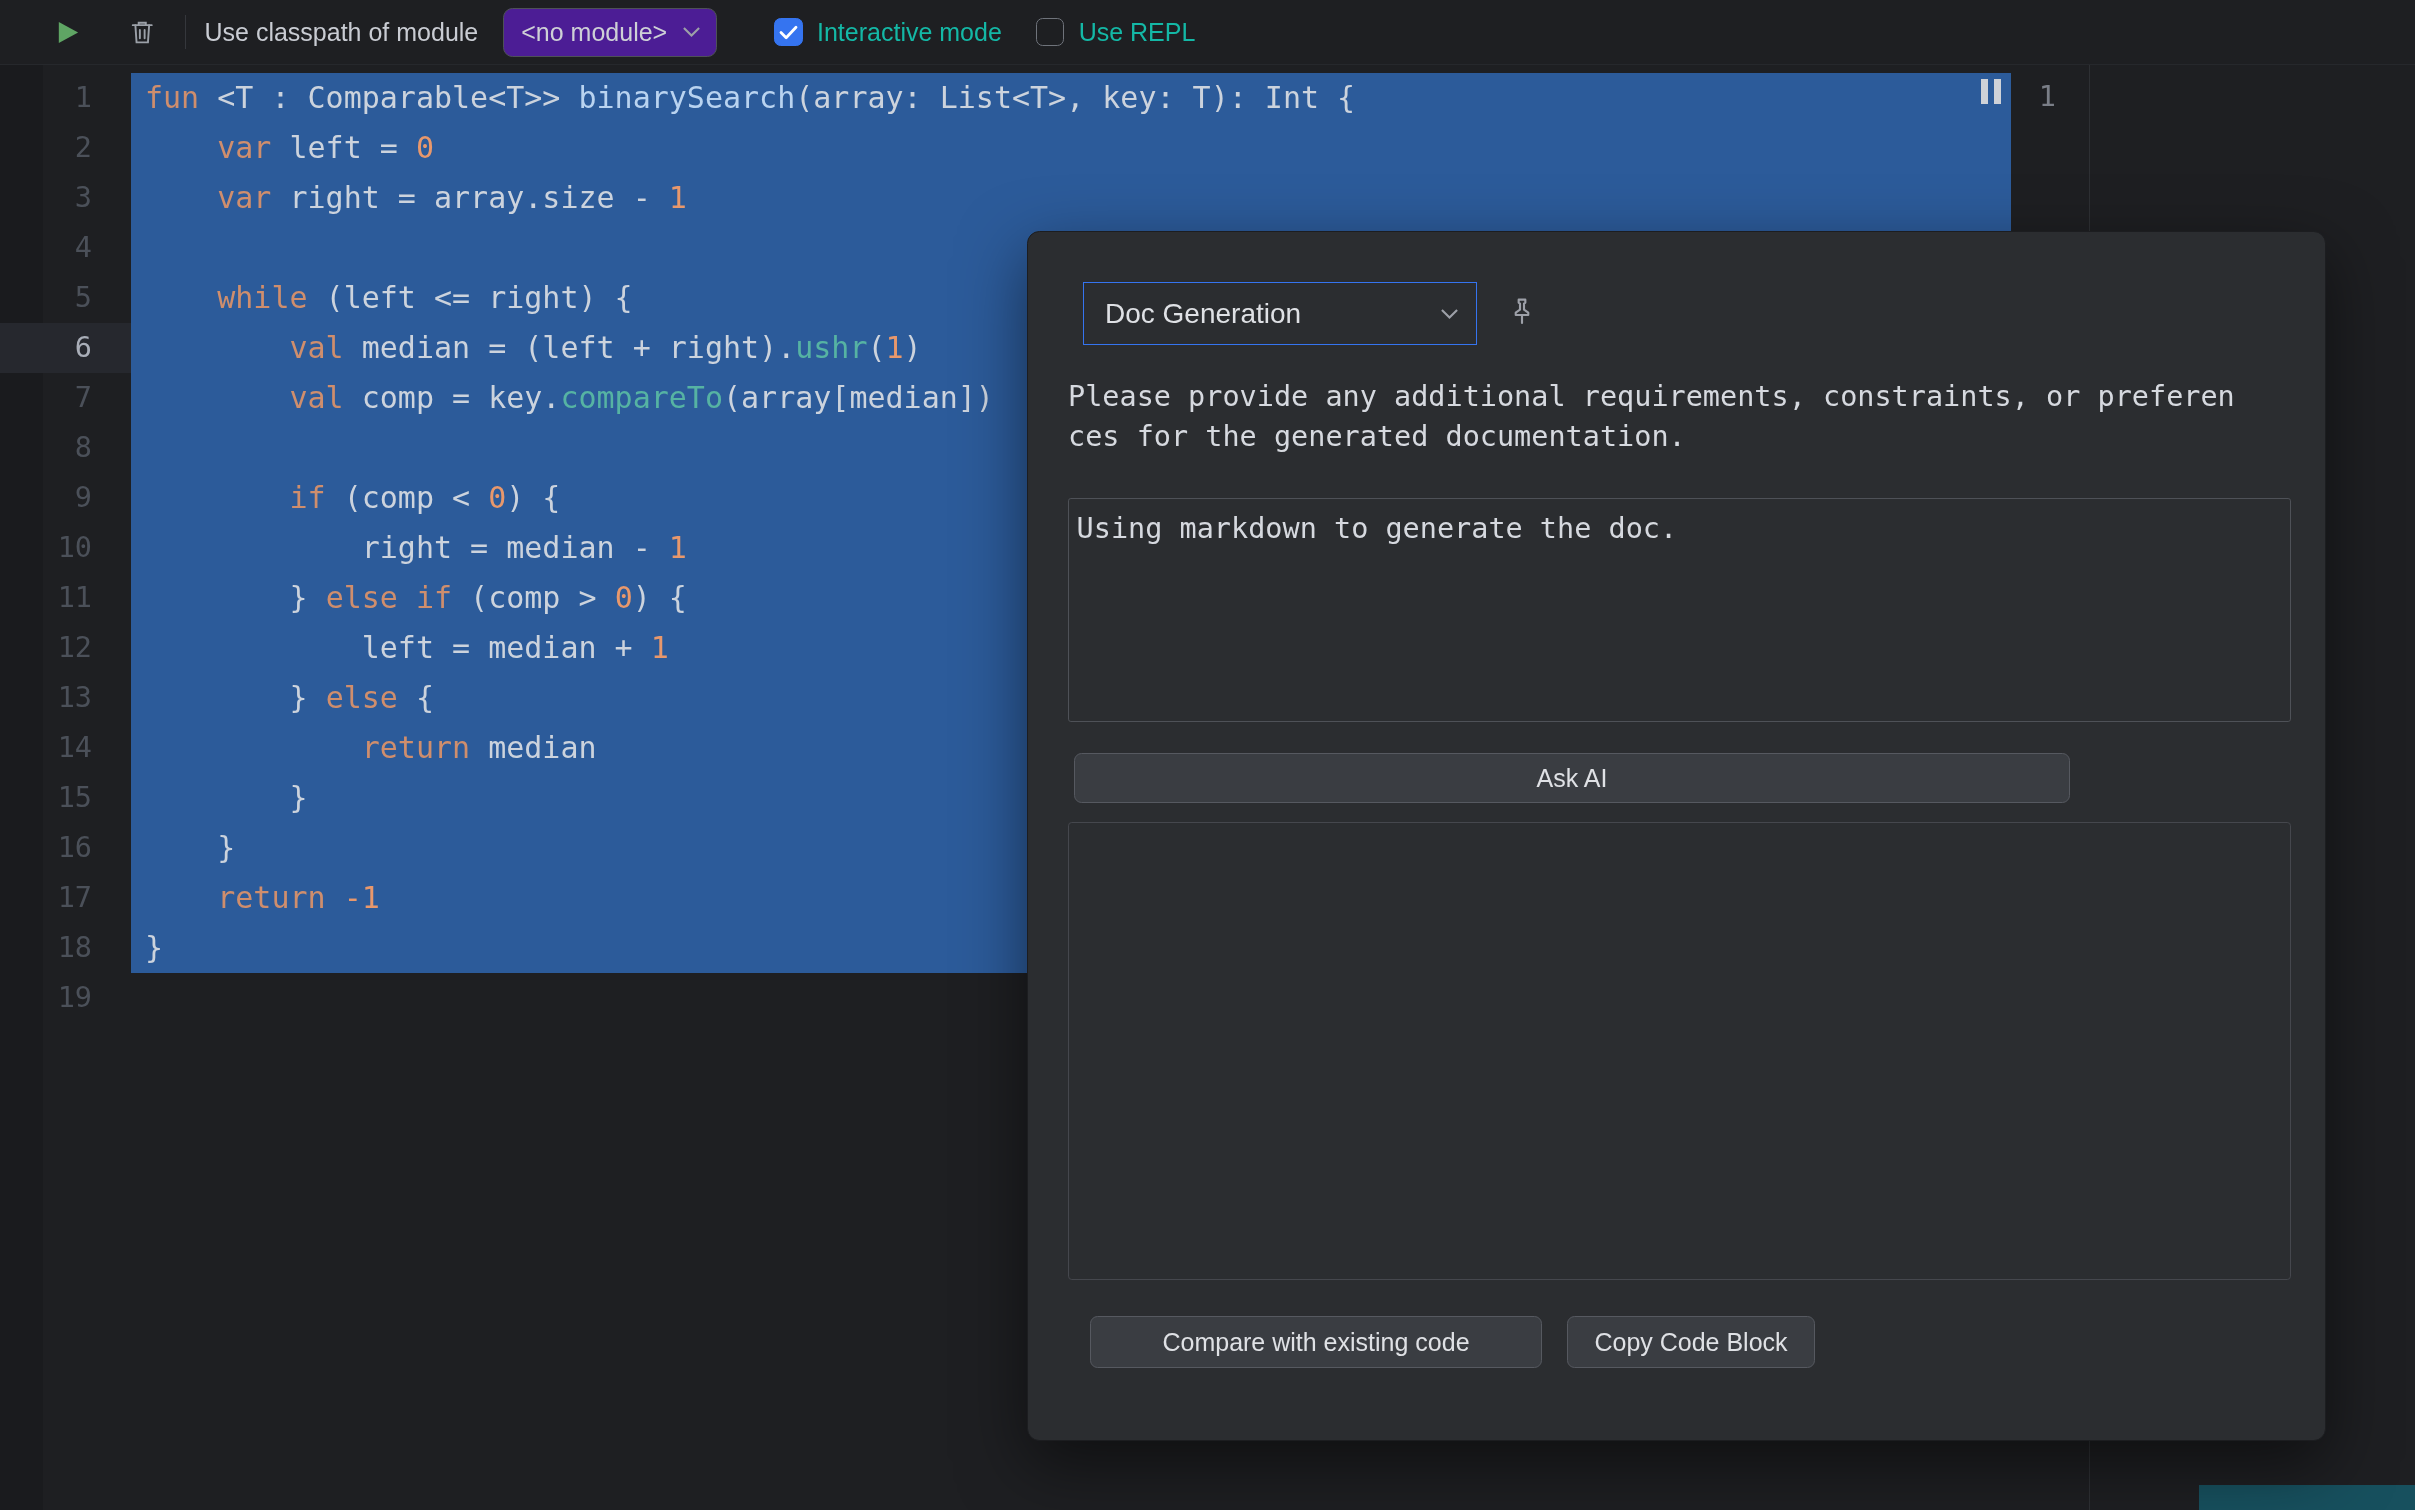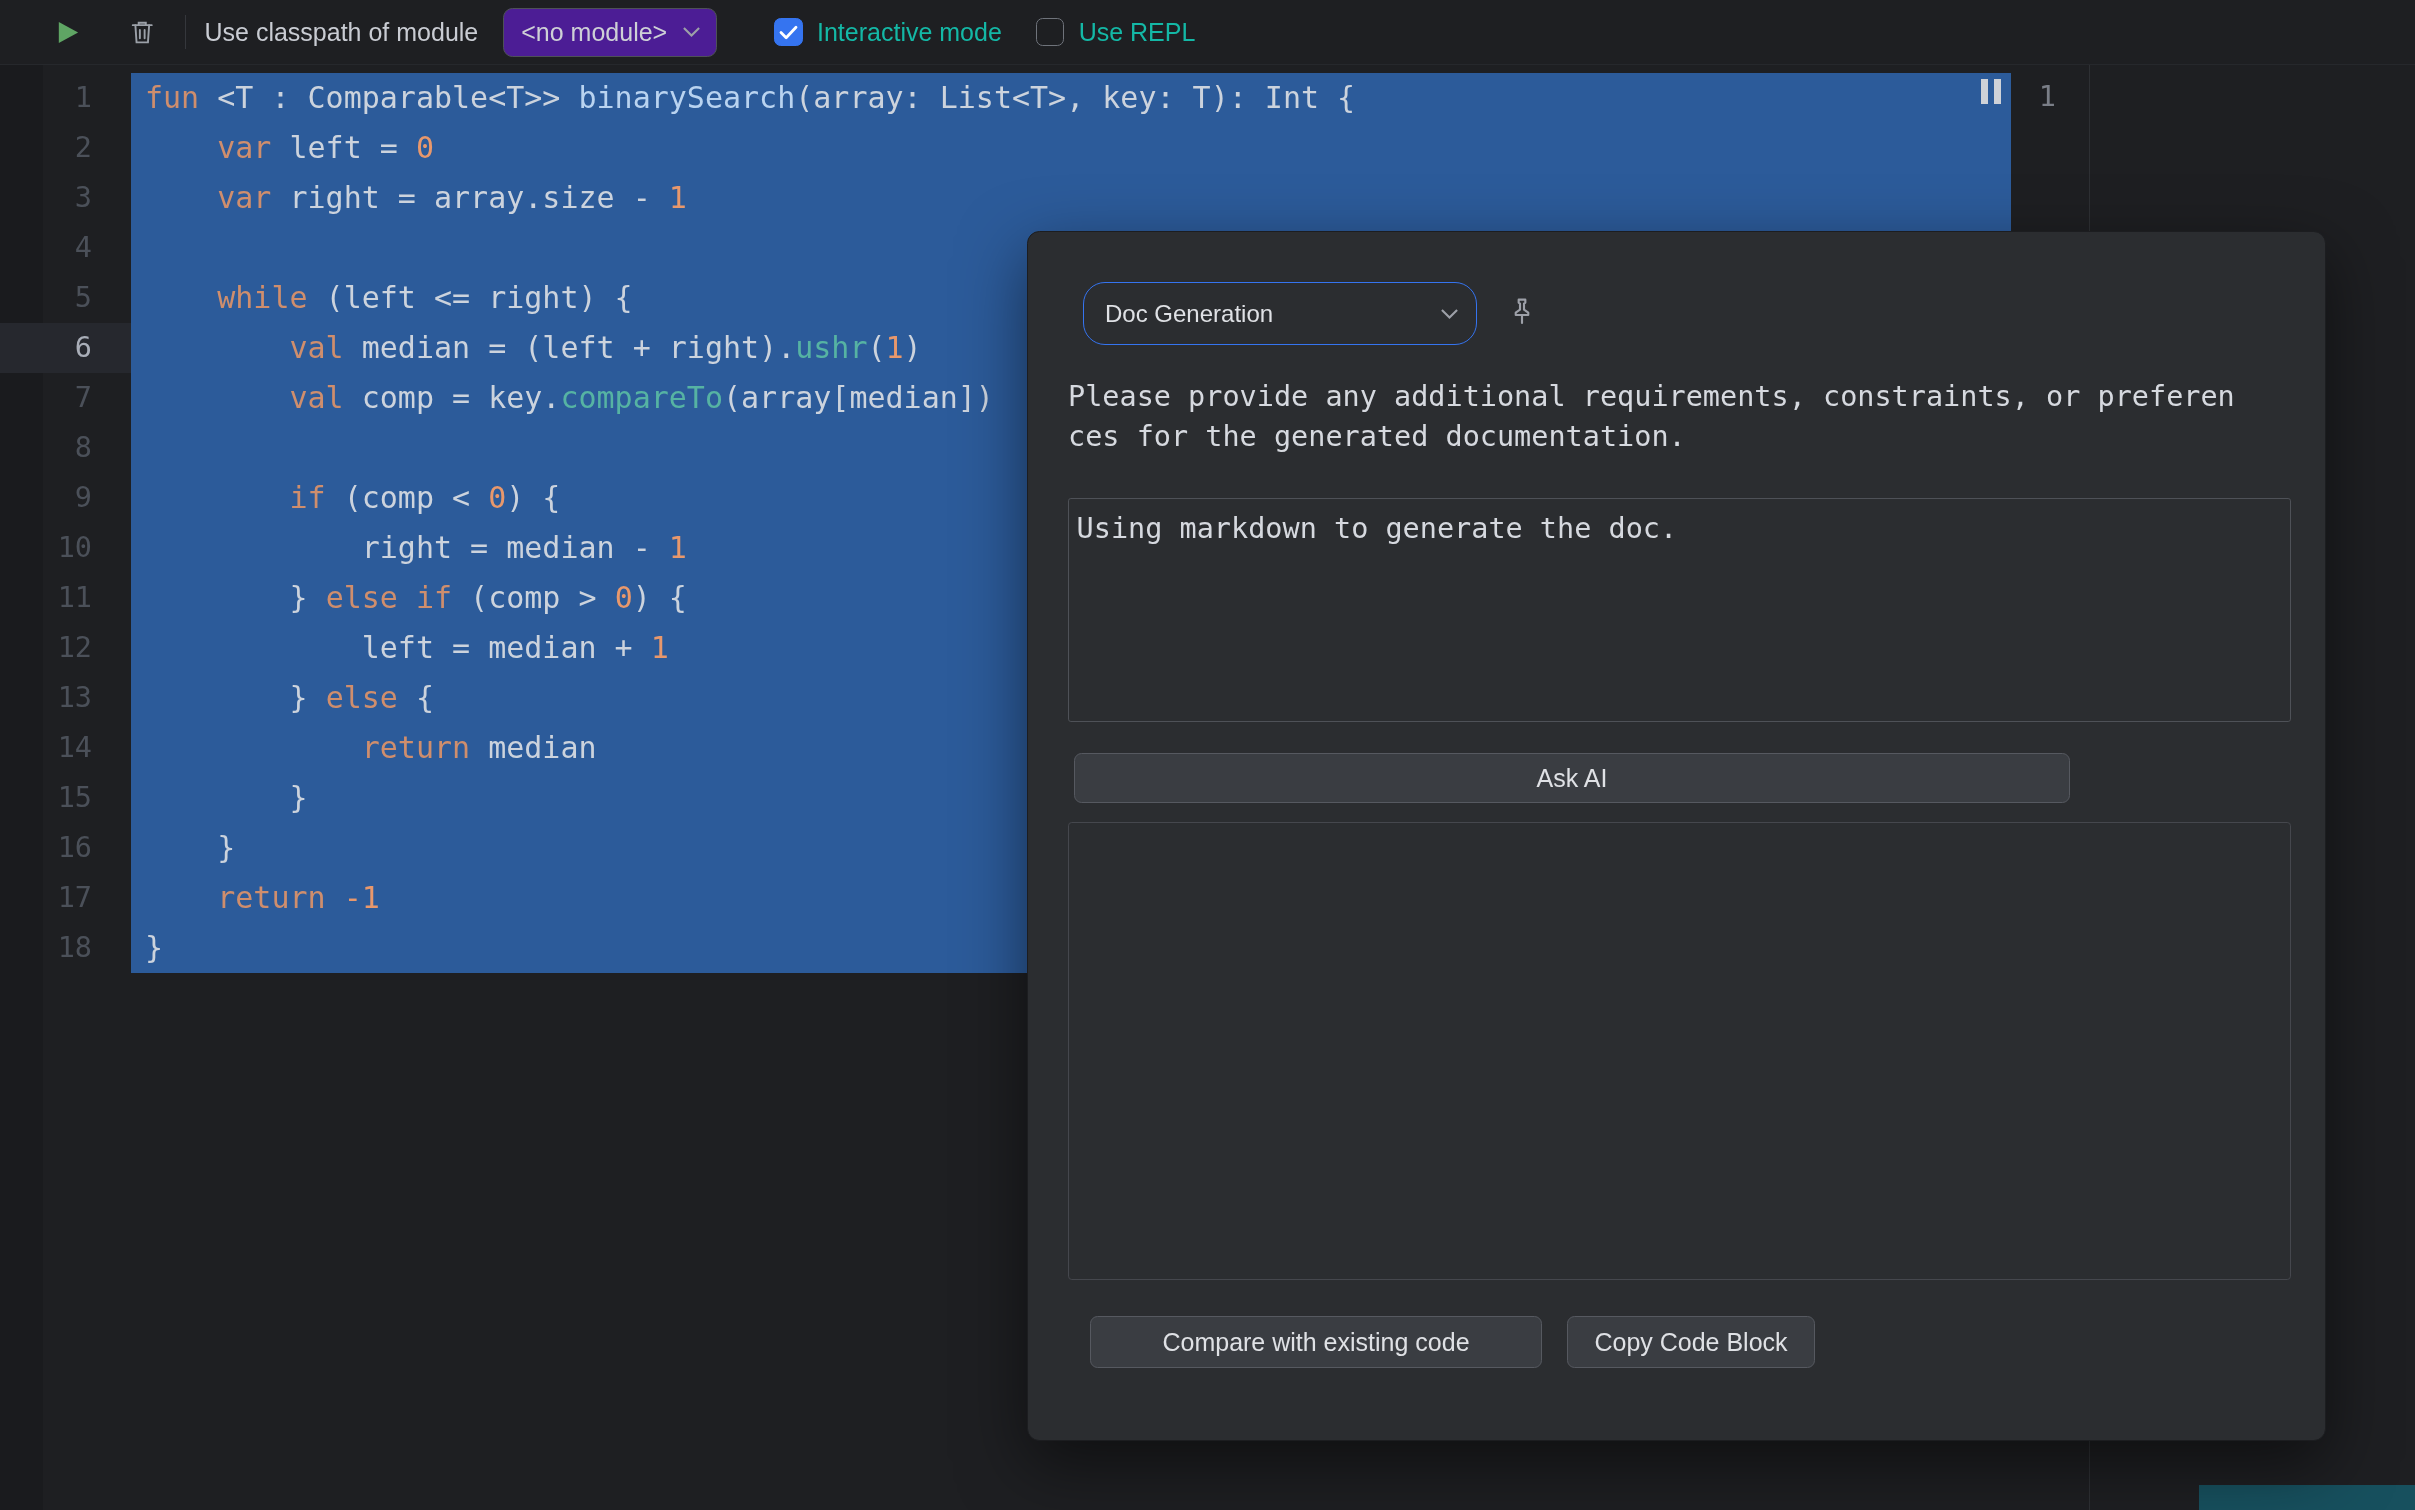--- a/index.html
+++ b/index.html
@@ -62,22 +62,22 @@
   
   .dialog{
     position:absolute;left:1027px;top:231px;width:1299px;height:1210px;
     background:var(--panel_bg,#2b2d30);border:1px solid #1c1d20;border-radius:12.4px;
     box-shadow:0 23px 67px rgba(0,0,0,.5);z-index:5;
   }
   .dlg-combo{
     position:absolute;left:55px;top:50px;width:394px;height:63px;
     display:flex;align-items:center;justify-content:space-between;
     padding:0 17px 0 21px;
-    background:#2b2d30;border:1.9px solid var(--accent,#3574f0);border-radius:22px;
-    font-size:24px;color:#dfe1e5;cursor:pointer;
+    background:#2b2d30;border:1.9px solid var(--accent,#3574f0);border-radius:0;
+    font-size:28px;color:#dfe1e5;cursor:pointer;
   }
   .pin{position:absolute;left:474px;top:59px;width:40px;height:40px;cursor:pointer;display:flex;align-items:center;justify-content:center}
   .hint{
     position:absolute;left:40px;top:145px;width:1176px;
     font-family:"DejaVu Sans Mono",monospace;font-size:28.5px;line-height:40px;
     color:#d6d9df;word-break:break-all;
   }
   .prompt-input{
     position:absolute;left:40px;top:266px;width:1223px;height:224px;
     border:1px solid #4e5157;border-radius:2.9px;background:transparent;
@@ -150,20 +150,21 @@
       <div class="crow"><div class="gutter">9</div><div class="code sel"><span class="tok-pl">        </span><span class="tok-kw">if</span><span class="tok-pl"> (comp &lt; </span><span class="tok-num">0</span><span class="tok-pl">) {</span></div></div>
       <div class="crow"><div class="gutter">10</div><div class="code sel"><span class="tok-pl">            right = median - </span><span class="tok-num">1</span></div></div>
       <div class="crow"><div class="gutter">11</div><div class="code sel"><span class="tok-pl">        } </span><span class="tok-kw">else</span><span class="tok-pl"> </span><span class="tok-kw">if</span><span class="tok-pl"> (comp &gt; </span><span class="tok-num">0</span><span class="tok-pl">) {</span></div></div>
       <div class="crow"><div class="gutter">12</div><div class="code sel"><span class="tok-pl">            left = median + </span><span class="tok-num">1</span></div></div>
       <div class="crow"><div class="gutter">13</div><div class="code sel"><span class="tok-pl">        } </span><span class="tok-kw">else</span><span class="tok-pl"> {</span></div></div>
       <div class="crow"><div class="gutter">14</div><div class="code sel"><span class="tok-pl">            </span><span class="tok-kw">return</span><span class="tok-pl"> median</span></div></div>
       <div class="crow"><div class="gutter">15</div><div class="code sel"><span class="tok-pl">        }</span></div></div>
       <div class="crow"><div class="gutter">16</div><div class="code sel"><span class="tok-pl">    }</span></div></div>
       <div class="crow"><div class="gutter">17</div><div class="code sel"><span class="tok-pl">    </span><span class="tok-kw">return</span><span class="tok-pl"> </span><span class="tok-num">-1</span></div></div>
       <div class="crow"><div class="gutter">18</div><div class="code sel"><span class="tok-pl">}</span></div></div>
+      <div class="crow"><div class="gutter">19</div><div class="code"></div></div>
     </div>
   <div class="pause">
       <span></span>
       <span></span>
     </div>
   <div class="rp-num">1</div>
   <div class="rp-sep"></div>
   <div class="corner"></div>
 
   <div class="dialog">

